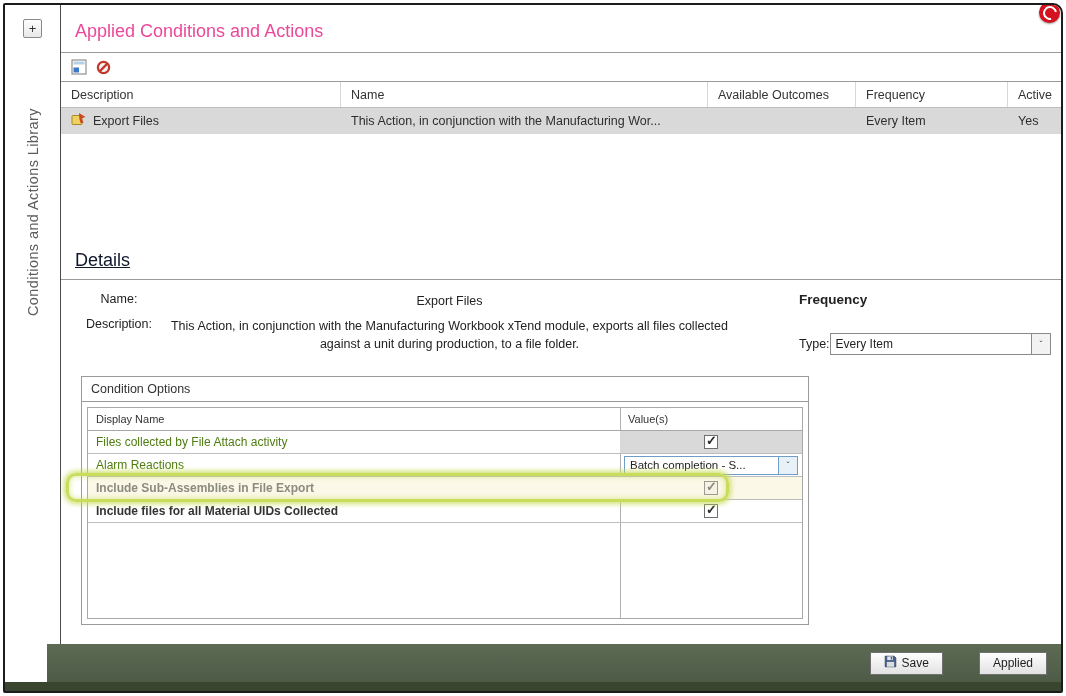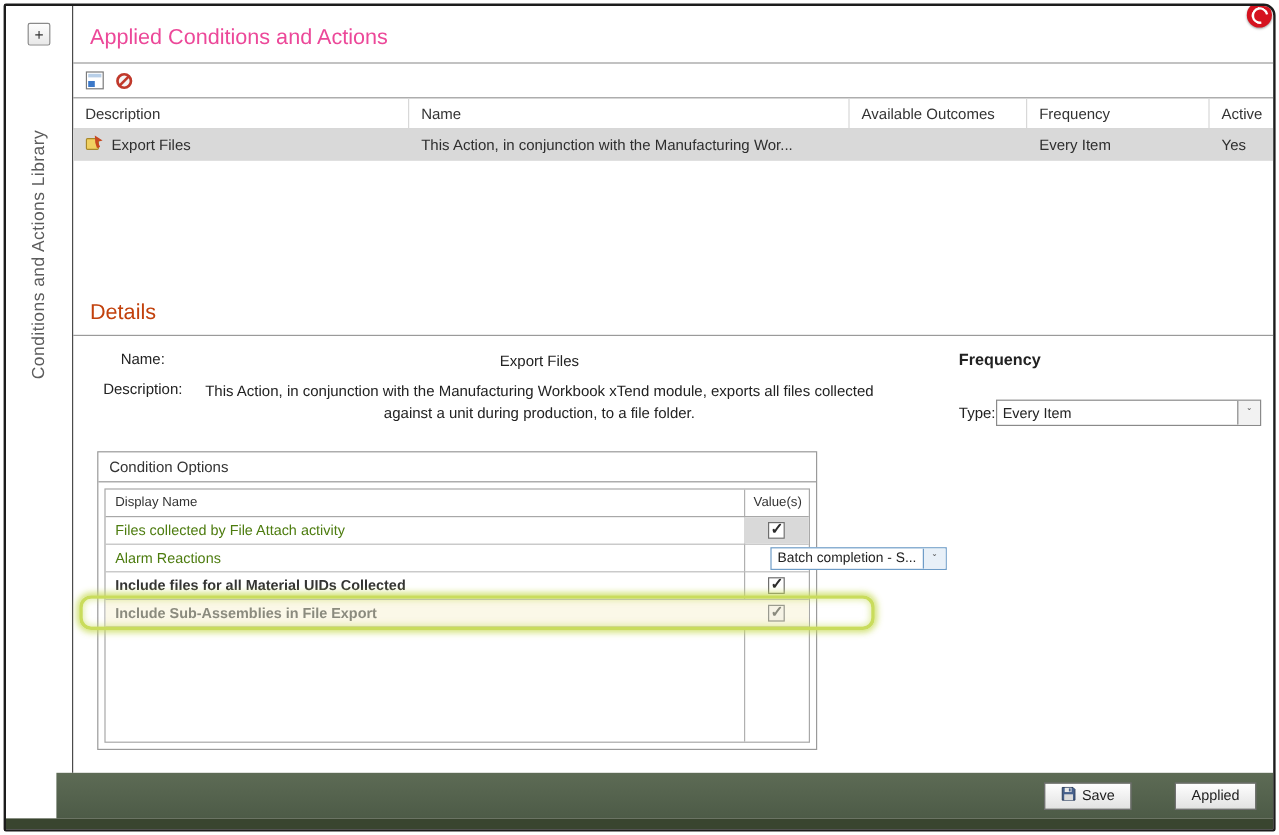--- a/index.html
+++ b/index.html
@@ -62,42 +62,42 @@
     font-size: 12.5px; color: #333; display: flex; align-items: center;
     padding-left: 10px; border-right: 1px solid #d8d8d8; cursor: pointer;
   }
   .app-header .cell:last-child { border-right: none; }
   .app-row { height: 26px; background: #d9d9d9; cursor: pointer; }
   .app-row .cell { font-size: 12.5px; color: #2e2e2e; display: flex; align-items: center; padding-left: 10px; overflow: hidden; white-space: nowrap; }
   .name-cell { gap: 6px; }
   .spacer { height: 112px; }
 
   
-  .details-heading { font-size: 18px; font-weight: 400; color: #c2410c; padding: 4px 0 8px 14px; border-bottom: 1px solid #9a9a9a; }
+  .details-heading { font-size: 18px; font-weight: 400; color: #0f172a; padding: 4px 0 8px 14px; border-bottom: 1px solid #9a9a9a; text-decoration: underline; }
   .details-body { display: flex; padding: 12px 10px 0 20px; }
   .details-left { flex: 1; font-size: 12.5px; color: #222; text-align: center; }
   .kv { display: grid; grid-template-columns: 76px 1fr; margin-bottom: 7px; }
   .kv .val { max-width: 585px; line-height: 1.45; }
   .details-right { width: 252px; padding-top: 0; }
   .freq-heading { font-size: 13.5px; font-weight: 700; color: #222; margin-bottom: 26px; }
   .type-row { display: flex; align-items: center; gap: 0; font-size: 12.5px; color: #222; }
   .select {
     flex: 1; height: 22px; border: 1px solid #8a8a8a; background: #fff;
     display: flex; align-items: center; cursor: pointer; overflow: hidden;
   }
   .select .sel-text { flex: 1; padding: 0 5px; font-size: 12px; color: #222; white-space: nowrap; overflow: hidden; }
   .select .sel-arrow {
     width: 19px; align-self: stretch; border-left: 1px solid #8a8a8a; background: #f2f2f2;
     display: flex; align-items: center; justify-content: center; font-size: 9px; color: #444;
   }
   .select.focus { border-color: #6f9dc8; }
   .select.focus .sel-arrow { border-left-color: #6f9dc8; background: #e8f0f8; }
 
   
-  .cond-box { margin: 16px 0 0 20px; width: 600px; border: 1px solid #9a9a9a; background: #fff; }
+  .cond-box { margin: 16px 0 0 20px; width: 728px; border: 1px solid #9a9a9a; background: #fff; }
   .cond-title { height: 25px; line-height: 25px; padding-left: 9px; font-size: 12.5px; color: #333; border-bottom: 1px solid #9a9a9a; }
   .cond-inner { margin: 5px; border: 1px solid #a8a8a8; height: 212px; position: relative; }
   .col-divider { position: absolute; left: 532px; top: 0; bottom: 0; width: 1px; background: #b0b0b0; }
   .cond-row { display: grid; grid-template-columns: 532px 1fr; height: 23px; border-bottom: 1px solid #bdbdbd; position: relative; }
   .cond-row.header { border-bottom: 1px solid #a8a8a8; }
   .cond-row .lbl { font-size: 12px; color: #4d7c0f; display: flex; align-items: center; padding-left: 8px; white-space: nowrap; overflow: hidden; }
   .cond-row .valcell { display: flex; align-items: center; justify-content: center; }
   .cond-row.header .lbl, .cond-row.header .valcell { font-size: 11px; color: #333; }
   .cond-row.header .valcell { justify-content: flex-start; padding-left: 8px; }
   .row-sel .valcell { background: #d9d9d9; }
@@ -107,21 +107,21 @@
   .checkbox {
     width: 14px; height: 14px; border: 1px solid #6e6e6e; background: #fff;
     position: relative; cursor: pointer;
   }
   .checkbox.checked::after {
     content: "\2713"; position: absolute; left: 1px; top: -3px;
     font-size: 13px; font-weight: 700; color: #2b2b2b;
   }
   .row-dim .checkbox { border-color: #9a9a90; background: #f6f3e6; }
   .row-dim .checkbox.checked::after { color: #8a8a7e; }
-  .dd-small { flex: 1; margin: 1px 22px; height: 19px; }
+  .dd-small { flex: 1; margin: 1px 4px; height: 19px; }
   .dd-small .sel-text { font-size: 11.5px; }
 
   
   .hl-overlay {
     position: absolute; left: -22px; top: -4px; width: 663px; height: 29px;
     border: 3px solid #c9dc5c; border-radius: 10px;
     box-shadow: 0 0 5px 2px rgba(201,220,92,.85), inset 0 0 5px 1px rgba(201,220,92,.55);
     pointer-events: none; z-index: 10;
   }
 
@@ -243,30 +243,30 @@
           <div class="cond-row">
             <div class="lbl">Alarm Reactions</div>
             <div class="valcell">
               <div class="select dd-small focus">
                 <span class="sel-text">Batch completion - S...</span>
                 <span class="sel-arrow">ˇ</span>
               </div>
             </div>
           </div>
 
-          <div class="cond-row row-bold">
-            <div class="lbl">Include files for all Material UIDs Collected</div>
-            <div class="valcell">
-              <span class="checkbox checked"></span>
-            </div>
-          </div>
-
           <div class="cond-row row-dim">
             <div class="hl-overlay"></div>
             <div class="lbl">Include Sub-Assemblies in File Export</div>
+            <div class="valcell">
+              <span class="checkbox checked"></span>
+            </div>
+          </div>
+
+          <div class="cond-row row-bold">
+            <div class="lbl">Include files for all Material UIDs Collected</div>
             <div class="valcell">
               <span class="checkbox checked"></span>
             </div>
           </div>
 
         </div>
       </div>
 
     </div>
   </div>

